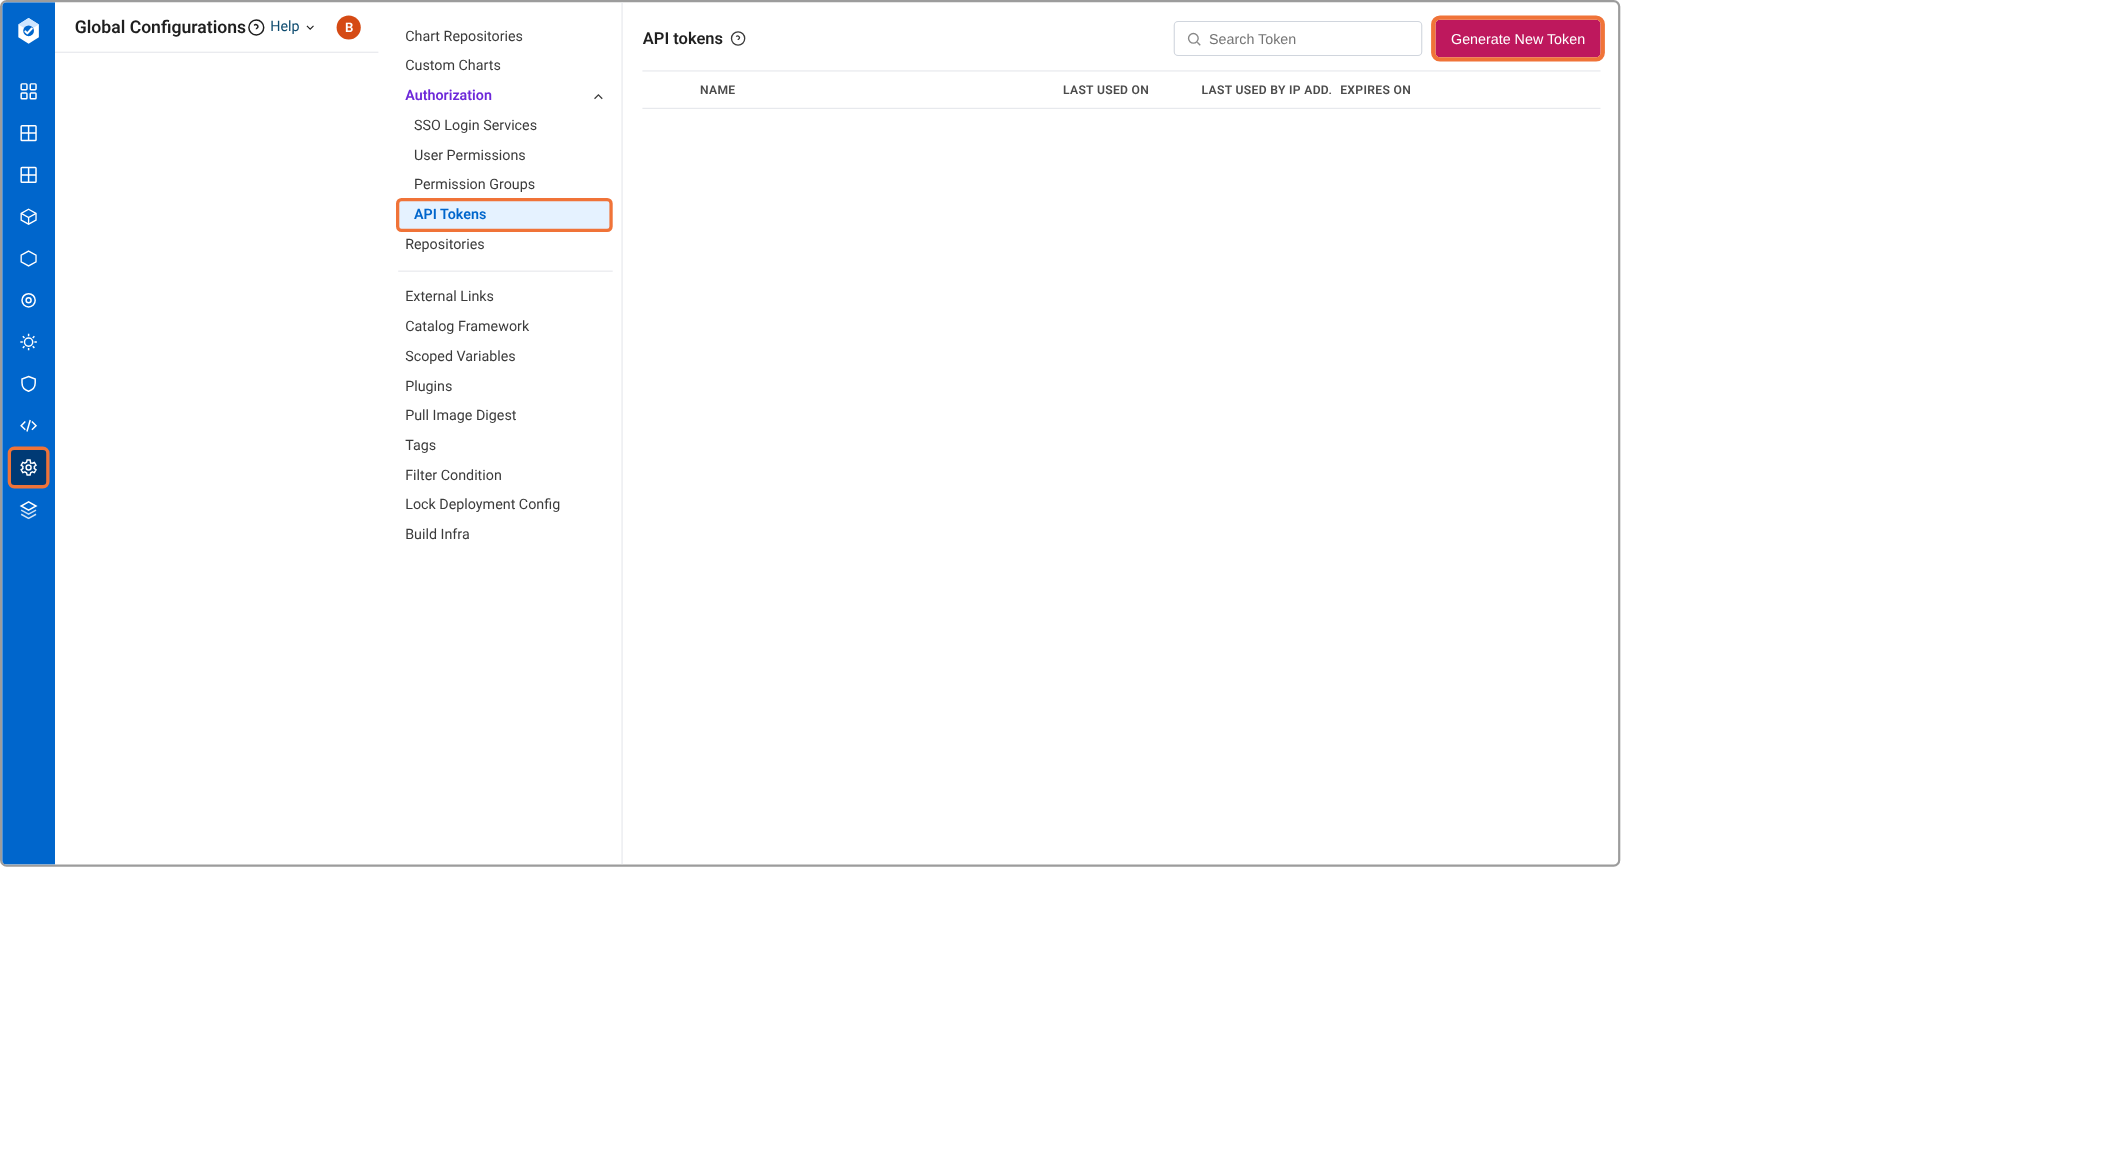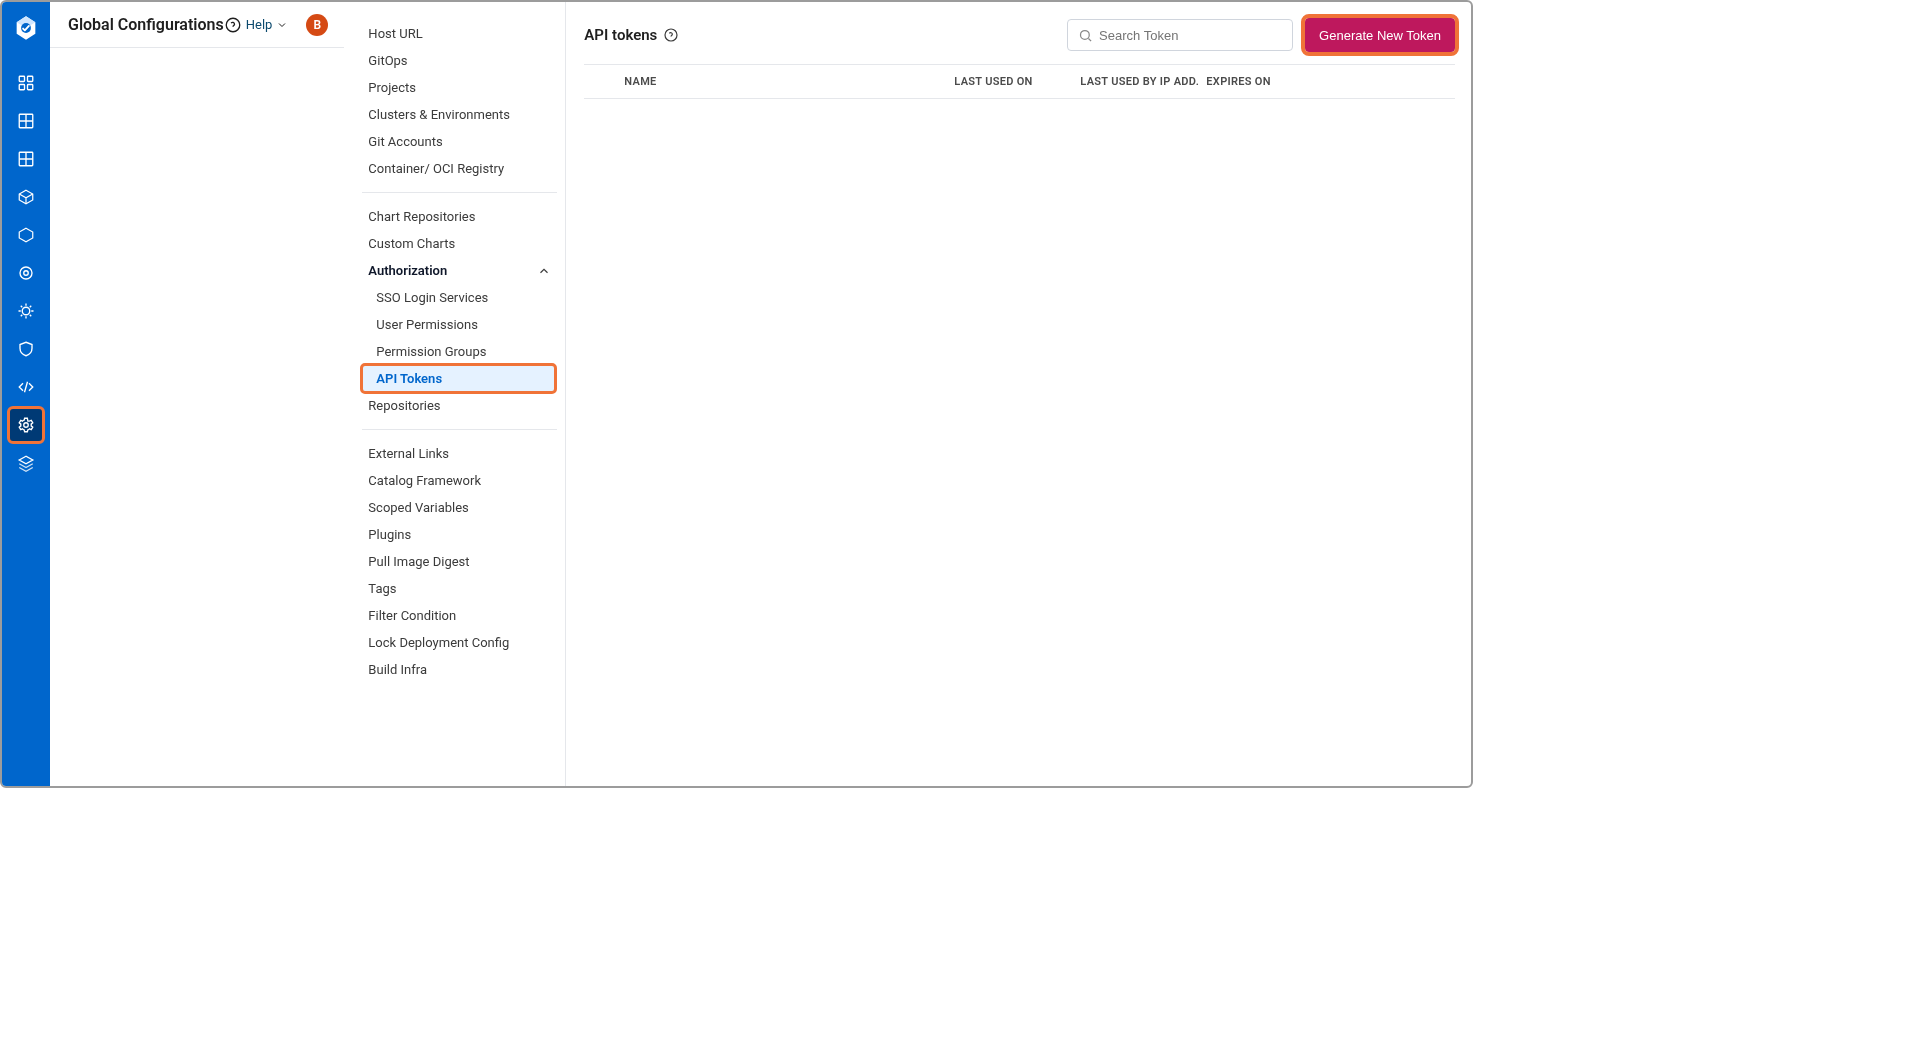--- a/index.html
+++ b/index.html
@@ -72,21 +72,21 @@
 .nav-group { padding-bottom: 10px; margin-bottom:10px; border-bottom:1px solid #E5E7EB; }
 .nav-group:last-child { border-bottom:none; }
 .nav-item {
   padding: 6px 6px;
   font-size: 13px;
   color:#3B3B3B;
   cursor:pointer;
   border-radius:3px;
   display:flex; align-items:center; justify-content:space-between;
 }
-.nav-item.section { font-weight:600; color:#0f172a; }
+.nav-item.section { font-weight:600; color:#6d28d9; }
 .nav-sub .nav-item { padding-left: 14px; }
 .nav-item.selected {
   background:#E5F2FF;
   color:#0066CC;
   font-weight:600;
   outline: 3px solid #f07338;
   outline-offset: -1px;
   padding-left:14px;
   margin-right: 2px;
 }
@@ -130,21 +130,21 @@
   border-bottom:1px solid #E5E7EB;
 }
 .thead {
   display:flex;
   padding: 10px 0;
   font-size:11px;
   letter-spacing:0.3px;
   font-weight:600;
   color:#4b4b4b;
 }
-.th-name { margin-left: 40px; width: 330px; }
+.th-name { margin-left: 52px; width: 330px; }
 .th-last-used { width: 126px; }
 .th-last-ip { width: 126px; }
 .th-expires { width: 120px; }
 svg { display:block; }
 </style>
 </head>
 <body>
 
 <div class="app">
 
@@ -241,28 +241,20 @@
       </div>
       <div class="avatar">
         <span>B</span>
       </div>
     </div>
 
     <div class="body-row">
 
       <div class="side-nav">
 
-        <div class="nav-group">
-          <div class="nav-item">Host URL</div>
-          <div class="nav-item">GitOps</div>
-          <div class="nav-item">Projects</div>
-          <div class="nav-item">Clusters &amp; Environments</div>
-          <div class="nav-item">Git Accounts</div>
-          <div class="nav-item">Container/ OCI Registry</div>
-        </div>
 
         <div class="nav-group">
           <div class="nav-item">Chart Repositories</div>
           <div class="nav-item">Custom Charts</div>
           <div class="nav-item section">
             <span>Authorization</span>
             <svg width="14" height="14" viewBox="0 0 24 24" stroke="#3b3b3b" stroke-width="2" fill="none">
                 <path d="M6 15l6-6 6 6"></path>
               </svg>
           </div>

